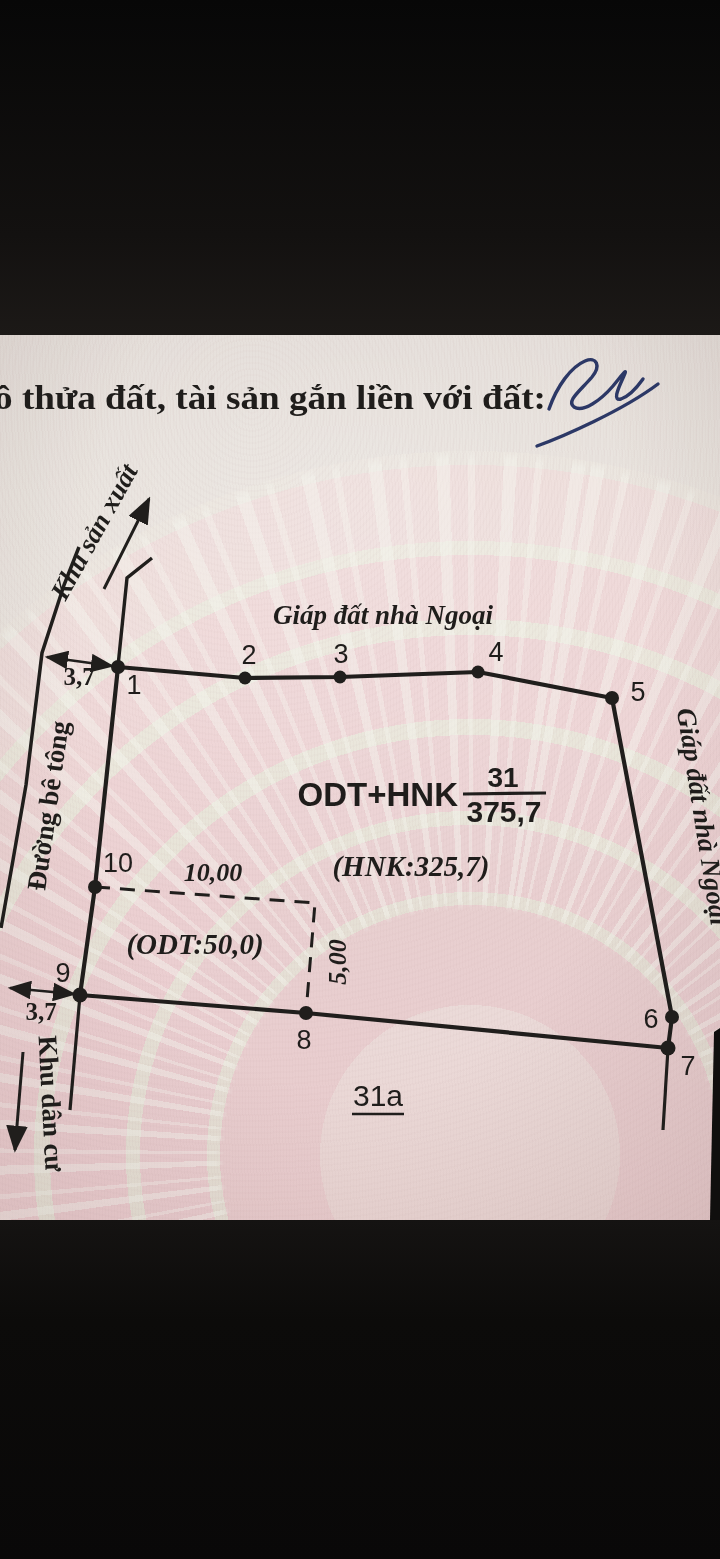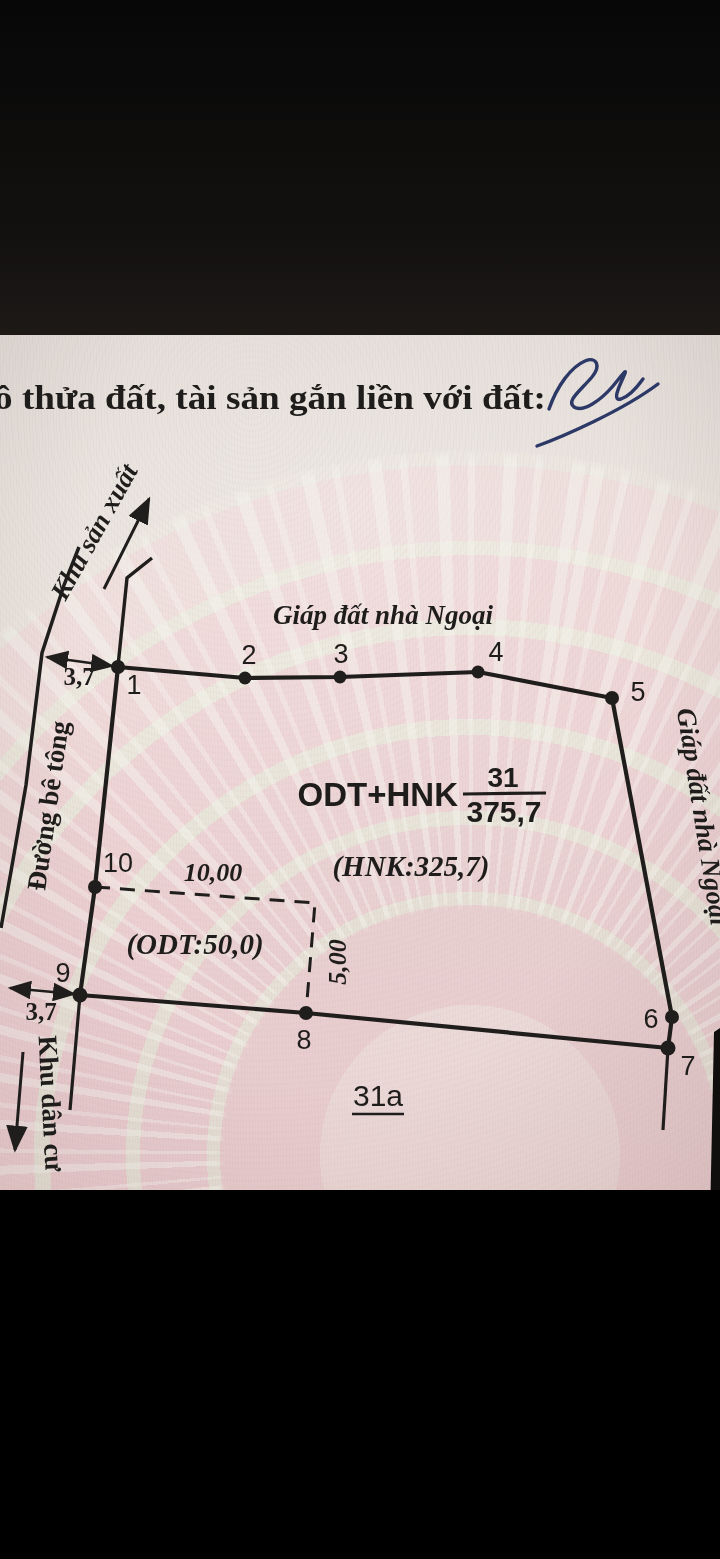--- a/index.html
+++ b/index.html
@@ -1,16 +1,16 @@
 <!DOCTYPE html>
 <html><head>
 <meta charset="utf-8">
 <style>
   html,body{margin:0;padding:0;background:#000;}
-  .stage{position:relative;width:720px;height:1190px;overflow:hidden;background:#0d0c0b;
+  .stage{position:relative;width:720px;height:1559px;overflow:hidden;background:#0d0c0b;
          font-family:"Liberation Serif","DejaVu Serif",serif;}
   .bar{position:absolute;left:0;width:720px;}
   .bar-top{top:0;height:335px;background:linear-gradient(180deg,#070707 0%,#131110 70%,#1c1917 100%);}
   .bar-bottom{top:1220px;height:339px;background:linear-gradient(180deg,#151312 0%,#0c0b0a 30%,#090808 100%);}
   .photo{position:absolute;left:0;top:335px;width:720px;height:885px;
     background:
       radial-gradient(ellipse 900px 700px at 50% 20%, rgba(255,255,255,0.25) 0%, rgba(255,255,255,0) 60%),
       radial-gradient(circle 720px at 470px 820px,
         rgba(0,0,0,0) 0 150px,
         rgba(231,196,200,0.55) 150px 250px,

